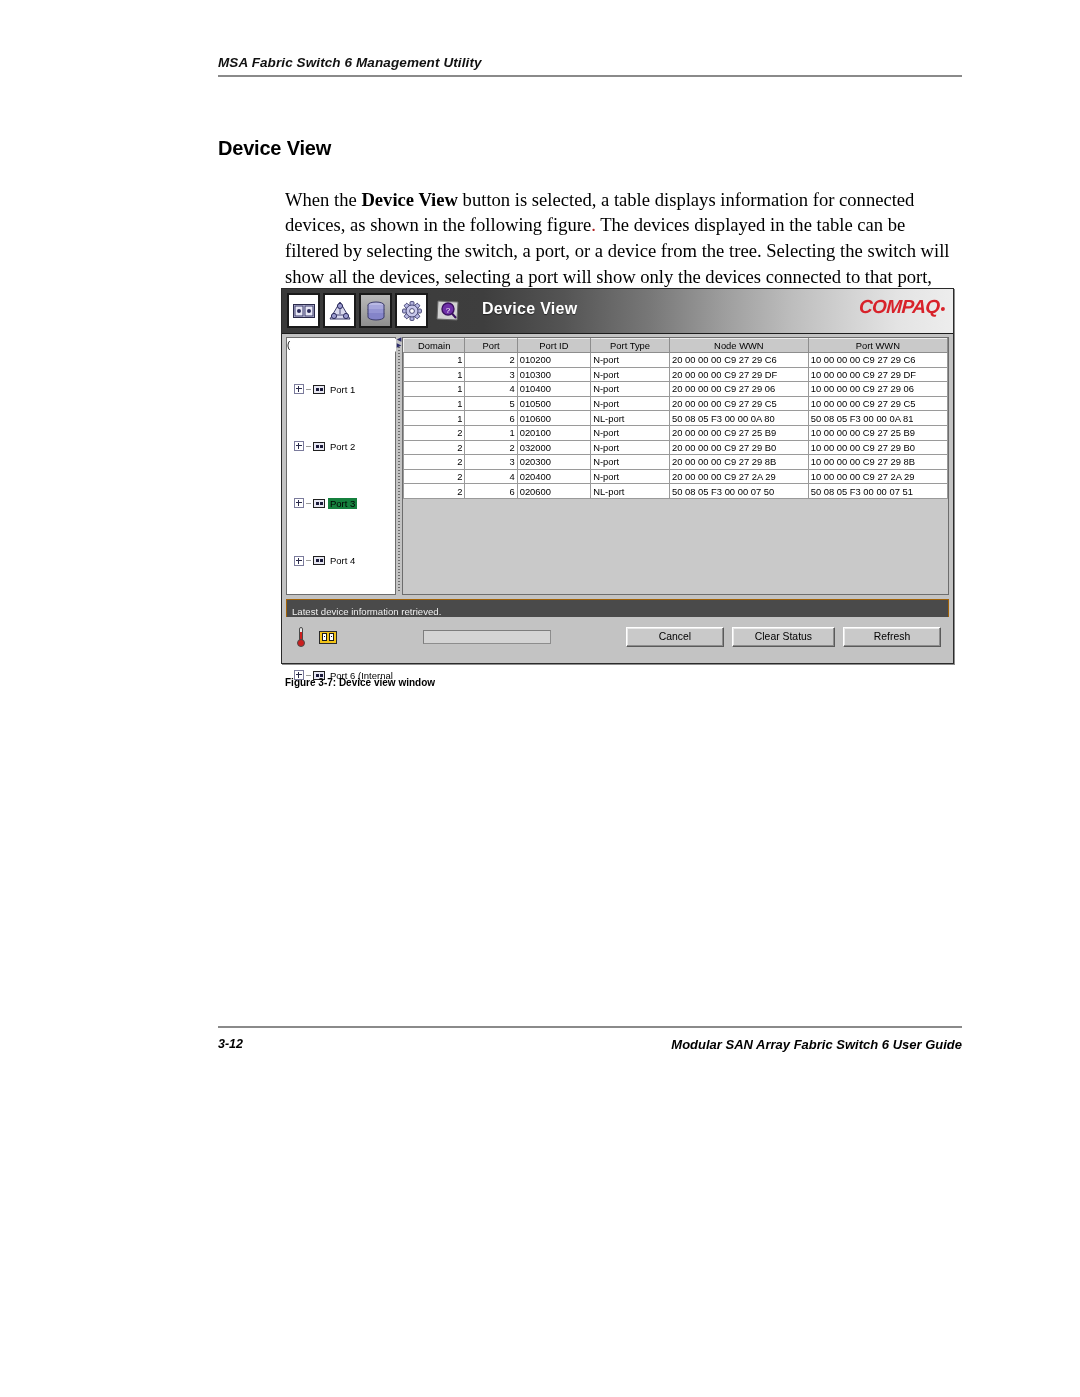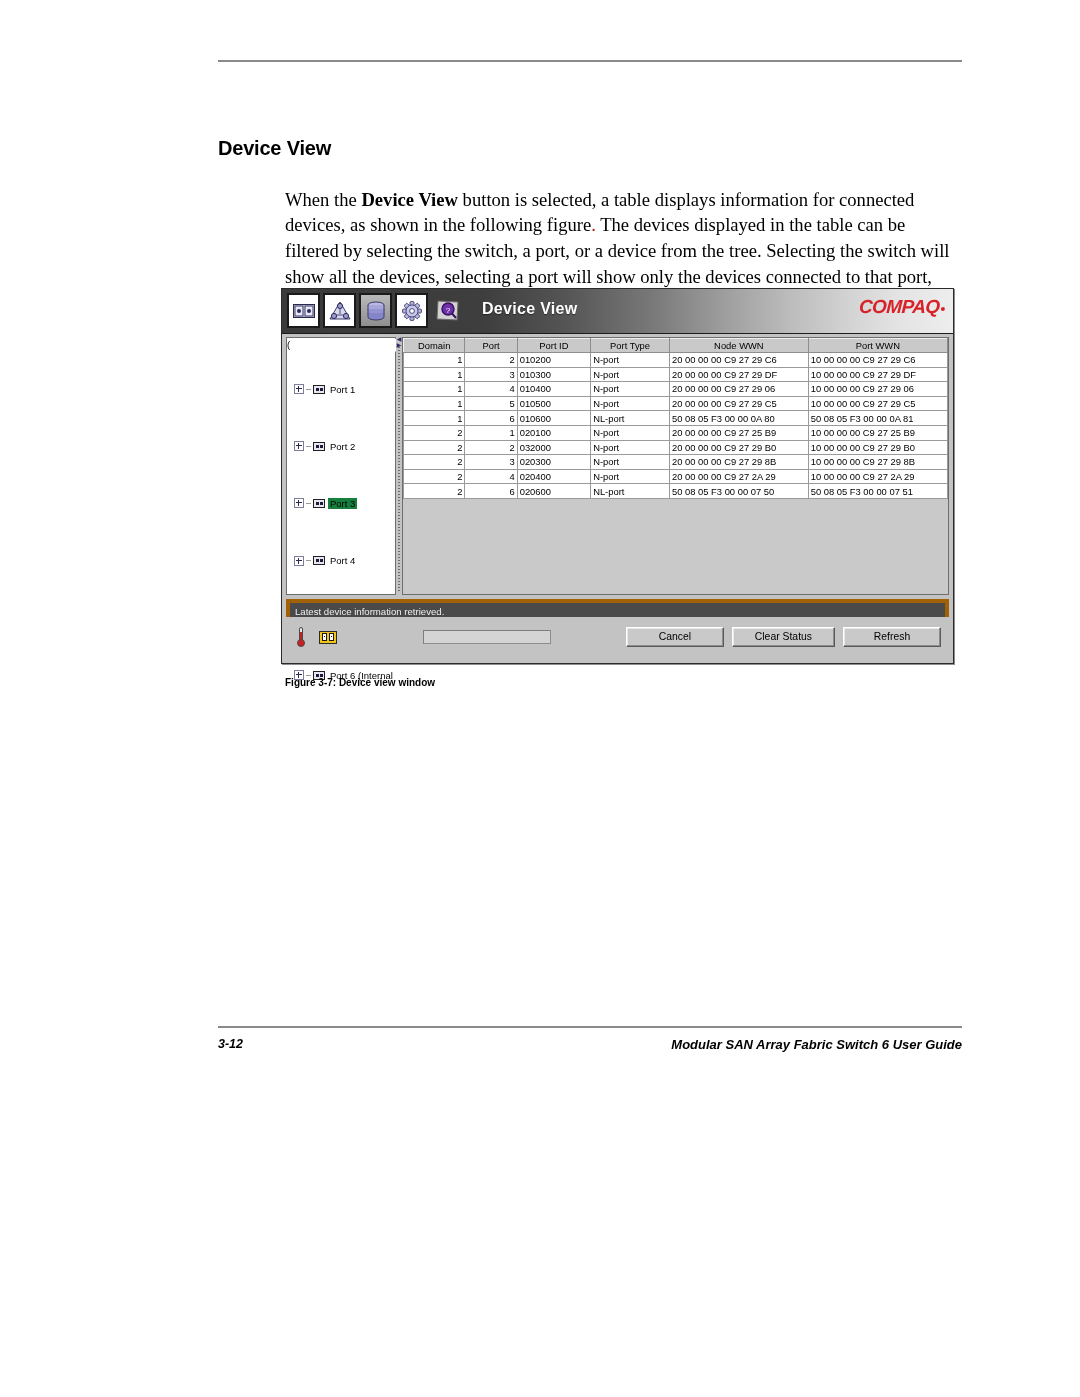--- a/index.html
+++ b/index.html
@@ -328,21 +328,21 @@
     left: 4px; right: 4px;
     top: 310px;
     height: 24px;
     background: #4a4a4a;
     color: #efefef;
     font-family: "Liberation Sans", sans-serif;
     font-size: 9.6px;
     display: flex;
     align-items: center;
     padding-left: 5px;
-    border: 4px solid #a16207;
+    border: 1px solid #a16207;
     box-sizing: border-box;
   }
 
   
   .bottom-bar {
     position: absolute;
     left: 4px; right: 4px;
     top: 328px;
     height: 40px;
     display: flex;
@@ -462,20 +462,21 @@
     font-family: "Liberation Sans", sans-serif;
     font-weight: bold;
     font-style: italic;
     font-size: 13px;
   }
 </style>
 </head>
 <body>
 
 <div class="page-header">
+  <div class="page-header-text">MSA Fabric Switch 6 Management Utility</div>
   <div class="page-header-rule"></div>
 </div>
 
 <h1 class="section-title">Device View</h1>
 
 <p class="body-para"><span>When the </span><b>Device View</b><span> button is selected, a table displays information for connected devices, as shown in the following figure</span><span class="redot">.</span><span> The devices displayed in the table can be filtered by selecting the switch, a port, or a device from the tree. Selecting the switch will show all the devices, selecting a port will show only the devices connected to that port, and selecting a device will show only that device.</span></p>
 
 <div class="figure-wrap">
   <div class="app-window">
 

